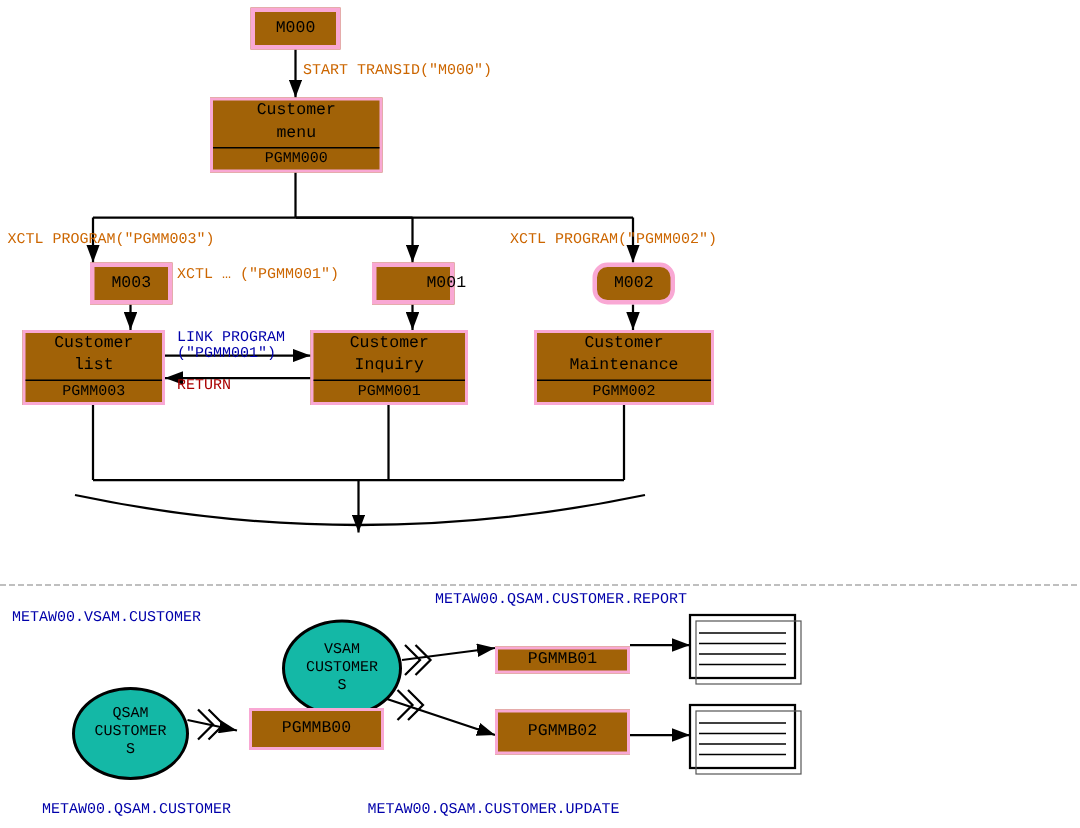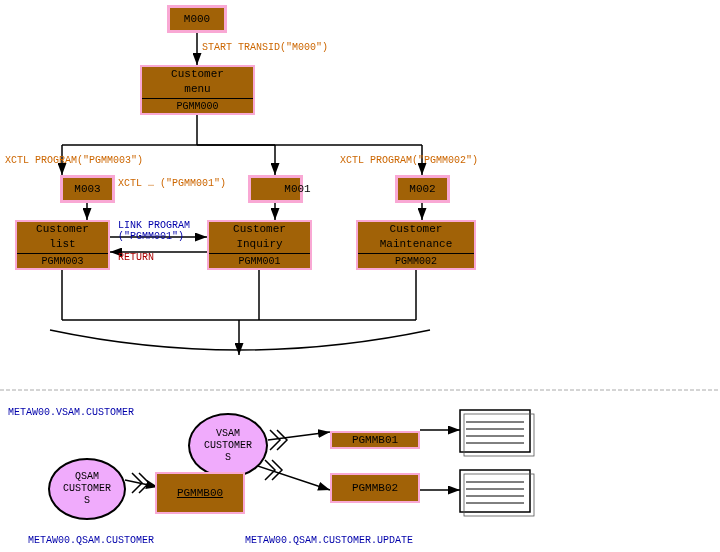--- a/index.html
+++ b/index.html
@@ -55,21 +55,21 @@
     svg.arrows {
       position: absolute;
       top: 0; left: 0;
       width: 720px;
       height: 552px;
       pointer-events: none;
     }
     .ellipse {
       position: absolute;
       border: 2px solid #000;
-      background: #f0abfc;
+      background: #14b8a6;
       border-radius: 50%;
       display: flex;
       align-items: center;
       justify-content: center;
       text-align: center;
       font-size: 10px;
       line-height: 1.2;
     }
     .section-label {
       position: absolute;
@@ -166,21 +166,21 @@
   </div>
 
   <div class="label-text orange" style="left:118px; top:178px;">
     <span>XCTL … ("PGMM001")</span>
   </div>
 
   <div class="box thick" style="left:248px; top:175px; width:55px; height:28px;padding-left:44px;">
     <span>M001</span>
   </div>
 
-  <div class="box thick" style="left:395px; top:175px; width:55px; height:28px;">
+  <div class="box thick" style="left:395px; top:175px; width:55px; height:28px;border-radius:10px;">
     <span>M002</span>
   </div>
 
   <div class="box" style="left:15px; top:220px; width:95px; height:50px;">
     <span>Customer<br>list</span>
     <div class="box-label">PGMM003</div>
   </div>
 
   <div class="label-text" style="left:118px; top:220px; color:#00a;">
     <span>LINK PROGRAM<br>("PGMM001")</span>
@@ -197,38 +197,41 @@
 
   <div class="box" style="left:356px; top:220px; width:120px; height:50px;">
     <span>Customer<br>Maintenance</span>
     <div class="box-label">PGMM002</div>
   </div>
 
   <div class="section-label" style="left:8px; top:407px;">
     <span>METAW00.VSAM.CUSTOMER</span>
   </div>
 
+  <div class="section-label" style="left:290px; top:395px;">
+    <span>METAW00.QSAM.CUSTOMER.REPORT</span>
+  </div>
 
   <div class="section-label" style="left:8px; top:535px;padding-left:20px;">
     <span>METAW00.QSAM.CUSTOMER</span>
   </div>
 
   <div class="section-label" style="left:245px; top:535px;">
     <span>METAW00.QSAM.CUSTOMER.UPDATE</span>
   </div>
 
   <div class="ellipse" style="left:188px; top:413px; width:80px; height:65px;">
     <span>VSAM<br>CUSTOMER<br>S</span>
   </div>
 
   <div class="ellipse" style="left:48px; top:458px; width:78px; height:62px;">
     <span>QSAM<br>CUSTOMER<br>S</span>
   </div>
 
-  <div class="box" style="left:155px; top:472px; width:90px; height:42px;text-decoration:underline;">
+  <div class="box" style="left:166px; top:472px; width:90px; height:28px;">
     <span>PGMMB00</span>
   </div>
 
   <div class="box" style="left:330px; top:395px; width:90px; height:18px;margin-top:36px;">
     <span>PGMMB01</span>
   </div>
 
   <div class="box" style="left:330px; top:473px; width:90px; height:30px;">
     <span>PGMMB02</span>
   </div>

